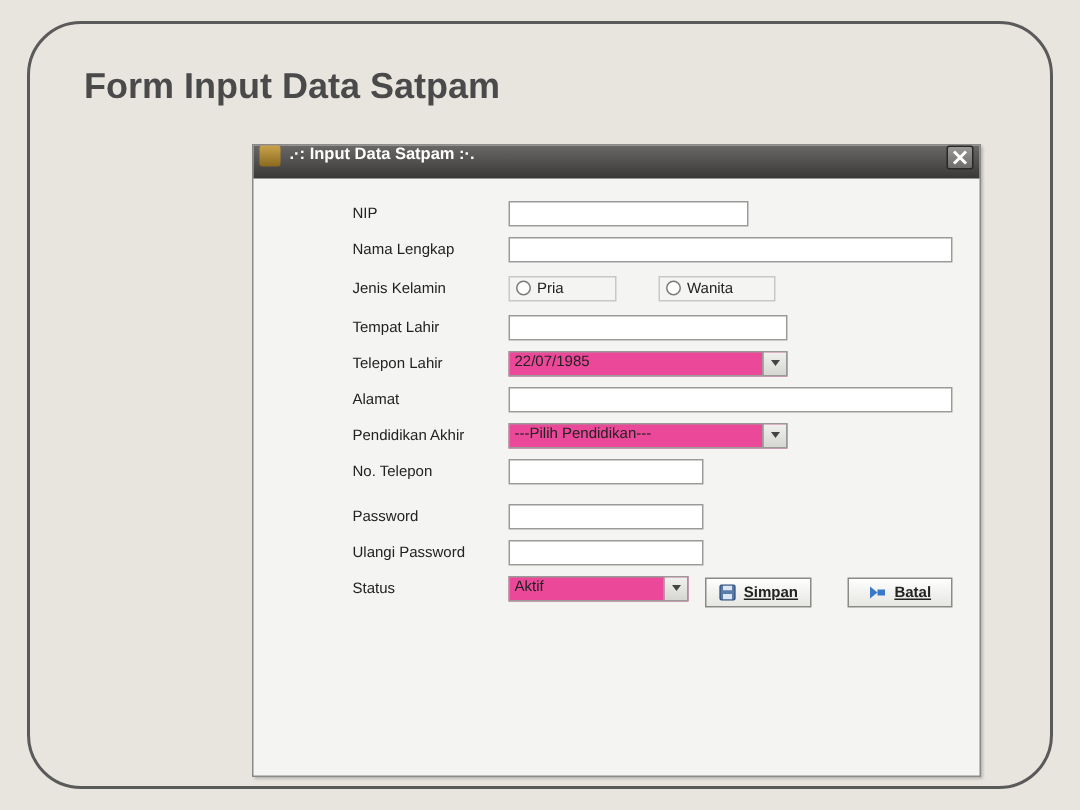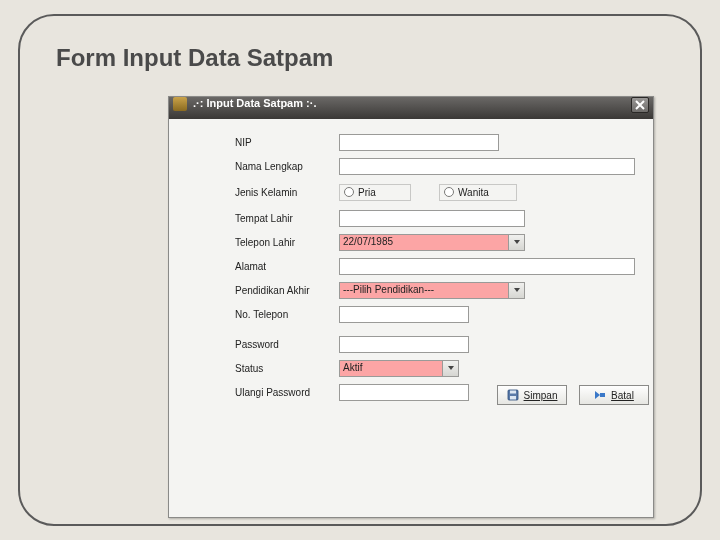--- a/index.html
+++ b/index.html
@@ -83,21 +83,21 @@
     height: 17px;
     border: 1px solid #9a9a98;
     background: #fff;
     font-size: 10px;
     padding: 0 3px;
   }
   .combo {
     display: inline-flex;
     height: 17px;
     border: 1px solid #9a9a98;
-    background: #fca5a5;
+    background: #ec4899;
     align-items: stretch;
   }
   .combo .combo-text {
     flex: 1 1 auto;
     font-size: 10px;
     padding: 1px 3px 0 3px;
     white-space: nowrap;
     overflow: hidden;
   }
   .combo .combo-btn {
@@ -125,24 +125,25 @@
   .radio-item + .radio-item { margin-left: 12px; }
   .radio-dot {
     width: 10px; height: 10px;
     border: 1px solid #7a7a78;
     border-radius: 50%;
     background: #fff;
     margin-right: 4px;
   }
   .button-row {
     position: absolute;
-    right: 4px;
+    right: 18px;
     bottom: 12px;
     display: flex;
-    gap: 12px;
+    gap: 24px;
+    font-weight: bold;
   }
   .btn {
     height: 20px;
     min-width: 70px;
     border: 1px solid #8a8a88;
     background: linear-gradient(#fefefe,#e6e6e2);
     display: flex;
     align-items: center;
     justify-content: center;
     font-size: 10px;
@@ -234,34 +235,34 @@
         <div class="lbl">No. Telepon</div>
         <input class="txt" style="width: 130px;" value="">
       </div>
 
       <div class="row" style="margin-top:12px">
         <div class="lbl">Password</div>
         <input type="password" class="txt" style="width: 130px;" value="">
       </div>
 
       <div class="row">
+        <div class="lbl">Ulangi Password</div>
+        <input type="password" class="txt" style="width: 130px;" value="">
+      </div>
+
+      <div class="row">
         <div class="lbl">Status</div>
         <div class="combo" style="width:120px">
           <div class="combo-text">Aktif</div>
           <div class="combo-btn">
             <svg viewBox="0 0 8 8">
                 <path d="M1 2 L4 6 L7 2 Z" fill="#444"></path>
               </svg>
           </div>
         </div>
-      </div>
-
-      <div class="row">
-        <div class="lbl">Ulangi Password</div>
-        <input type="password" class="txt" style="width: 130px;" value="">
       </div>
 
       <div class="button-row">
         <div class="btn">
           <span class="btn-icon">
             <svg viewBox="0 0 12 12">
                 <rect x="1" y="1" width="10" height="10" rx="1" fill="#5a7aa8" stroke="#2a4a78" stroke-width="0.8"></rect>
                 <rect x="3" y="1.5" width="6" height="3" fill="#dce6f2"></rect>
                 <rect x="3" y="7" width="6" height="3.5" fill="#dce6f2"></rect>
               </svg>

